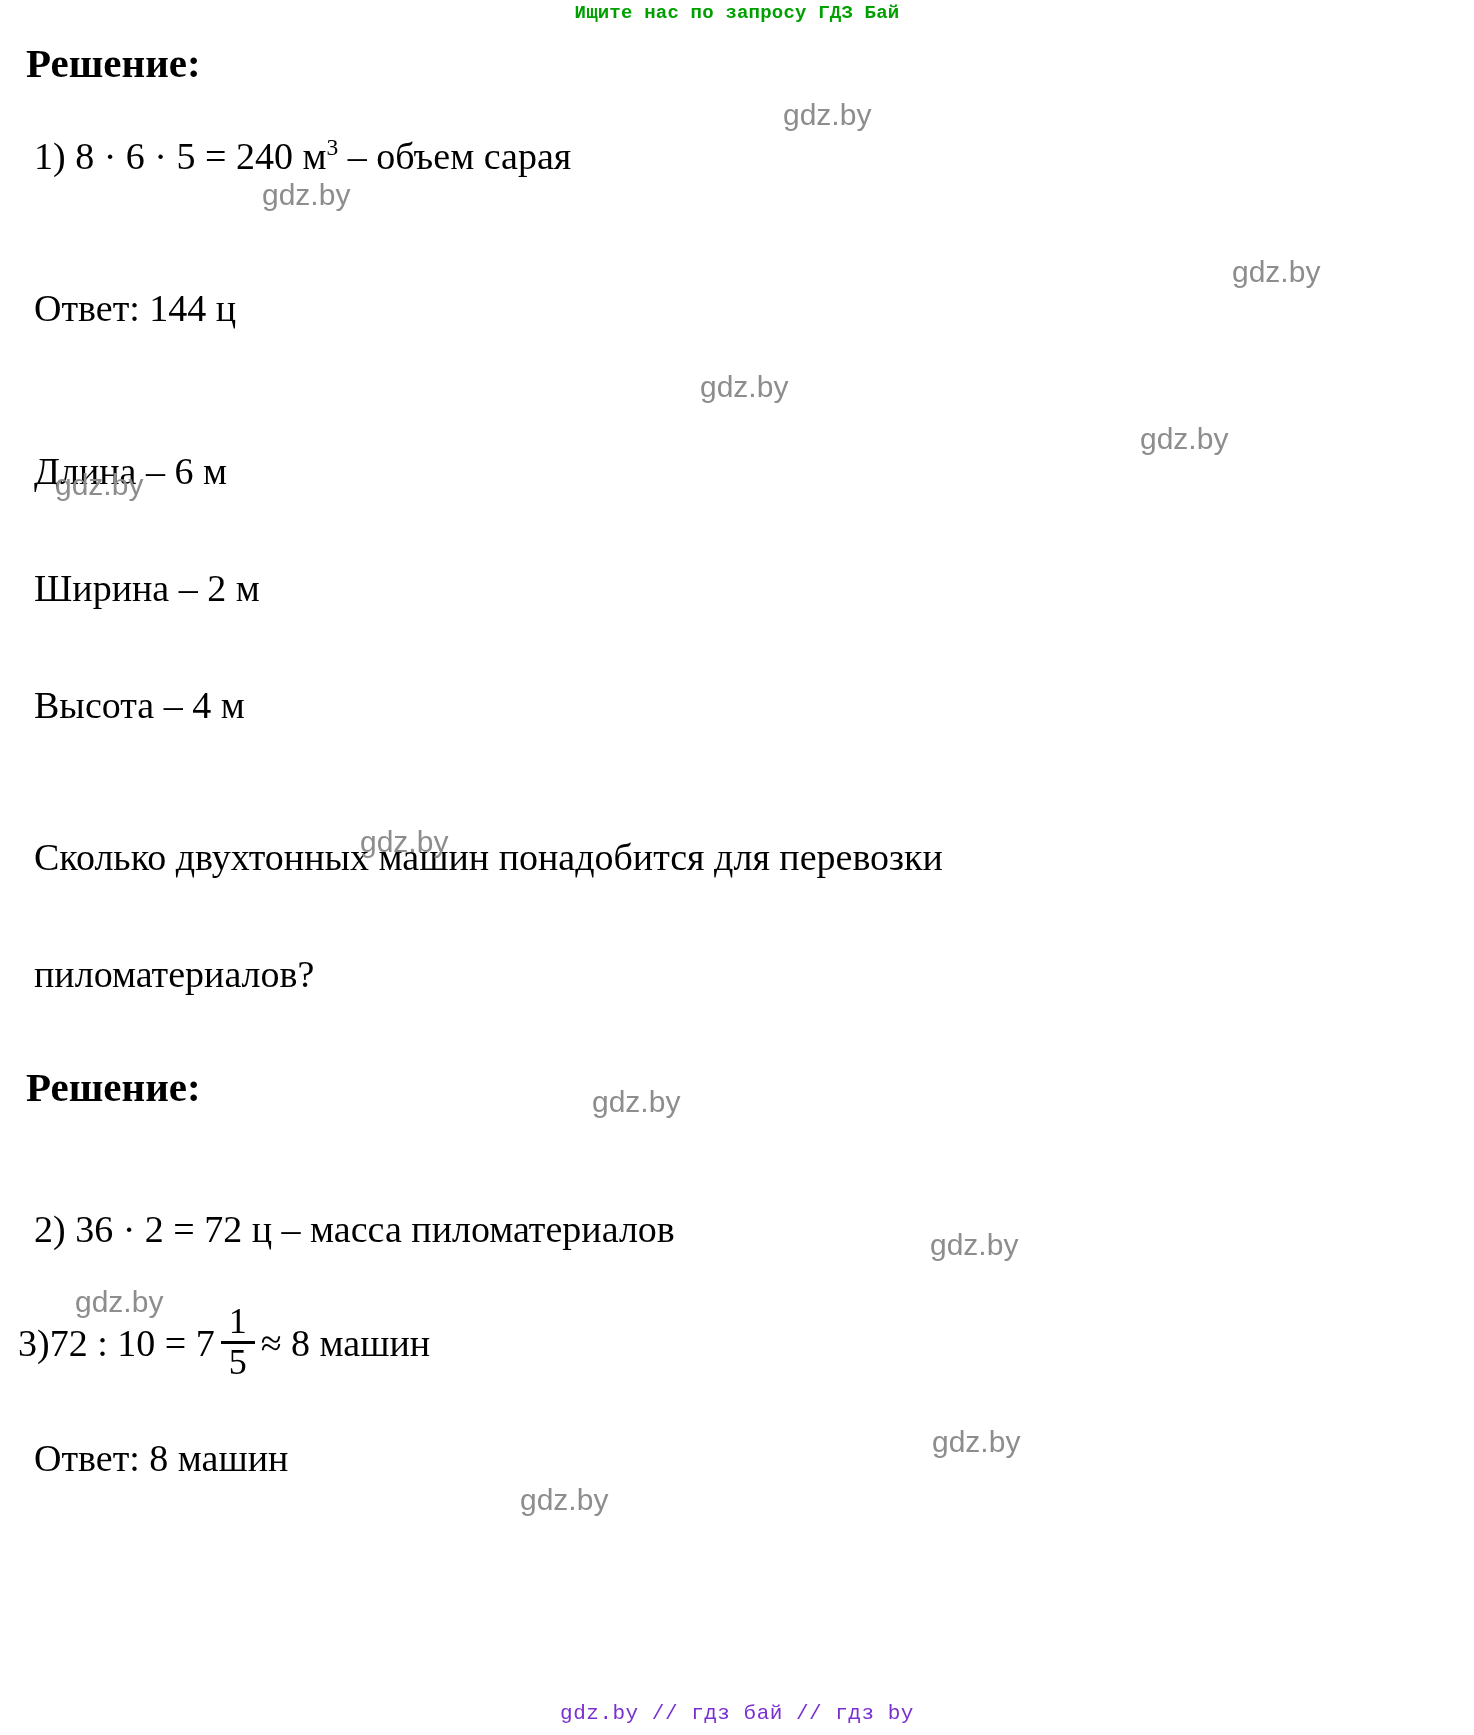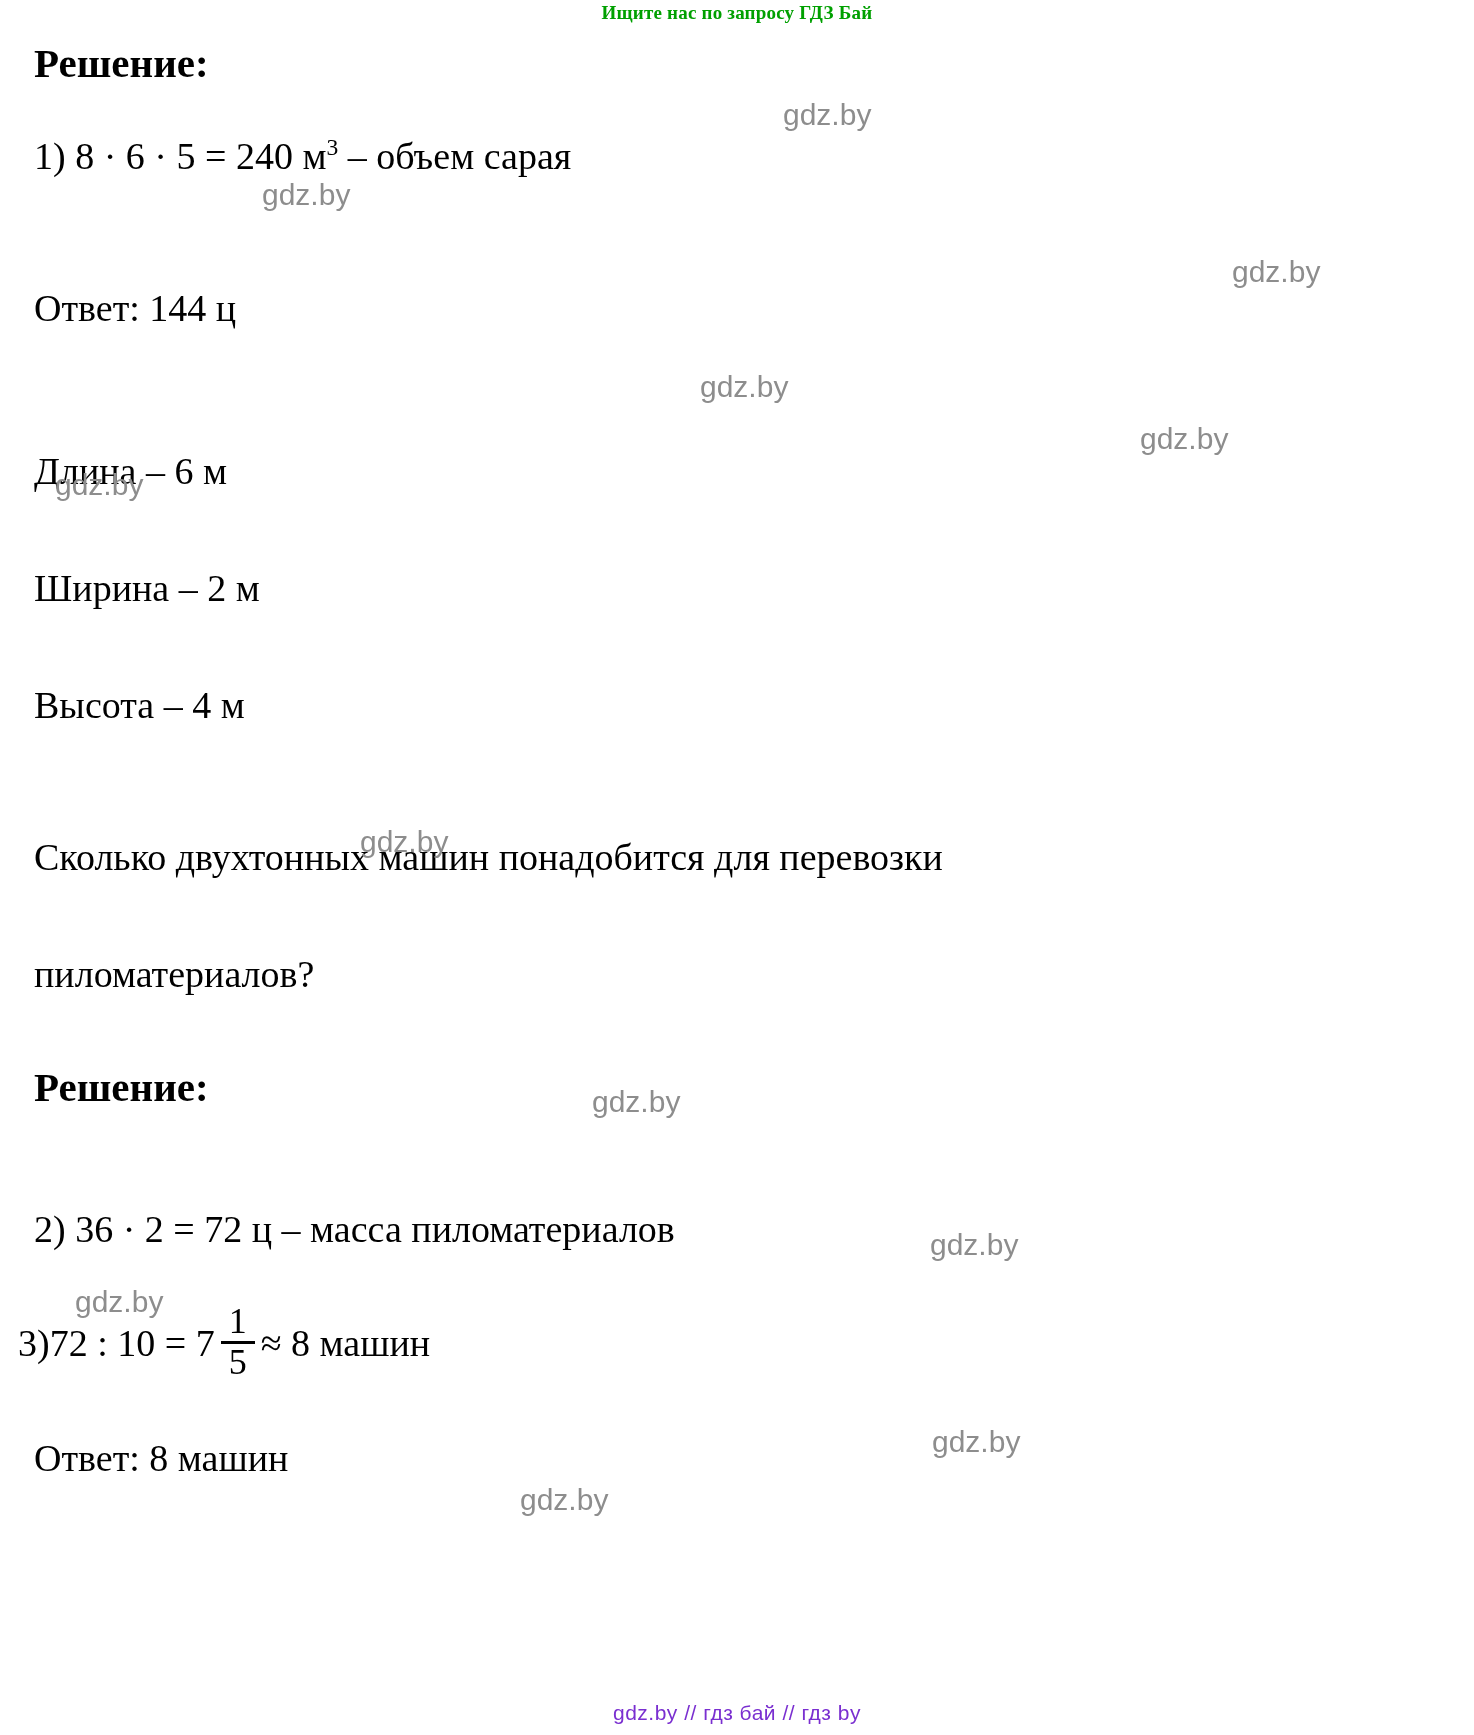--- a/index.html
+++ b/index.html
@@ -21,36 +21,36 @@
     height: 1735px;
     box-sizing: border-box;
     padding: 0 20px;
   }
   .top-banner {
     position: absolute;
     top: 2px;
     left: 0;
     width: 100%;
     text-align: center;
-    font-family: Liberation Serif, serif;
+    font-family: Liberation Mono, monospace;
     font-size: 19px;
     font-weight: bold;
     color: #00a000;
     letter-spacing: 0.2px;
   }
   .content {
     position: absolute;
     top: 38px;
     left: 18px;
     width: 1430px;
   }
   .h-bold {
     font-size: 41px;
     font-weight: bold;
-    margin: 0 0 6px 16px;
+    margin: 0 0 6px 8px;
     line-height: 1.25;
   }
   .line {
     font-size: 38px;
     line-height: 1.35;
     margin: 16px;
     white-space: nowrap;
   }
   .gap-s { height: 20px; }
   .gap-m { height: 34px; }
@@ -68,21 +68,21 @@
     color: #8d8d8d;
     white-space: nowrap;
     pointer-events: none;
   }
   .footer {
     position: absolute;
     bottom: 10px;
     left: 0;
     width: 100%;
     text-align: center;
-    font-family: Liberation Sans, sans-serif;
+    font-family: Liberation Mono, monospace;
     font-size: 21px;
     color: #7a2fd0;
     letter-spacing: 0.5px;
   }
   
   .frac {
     display: inline-flex;
     flex-direction: column;
     align-items: center;
     vertical-align: middle;

